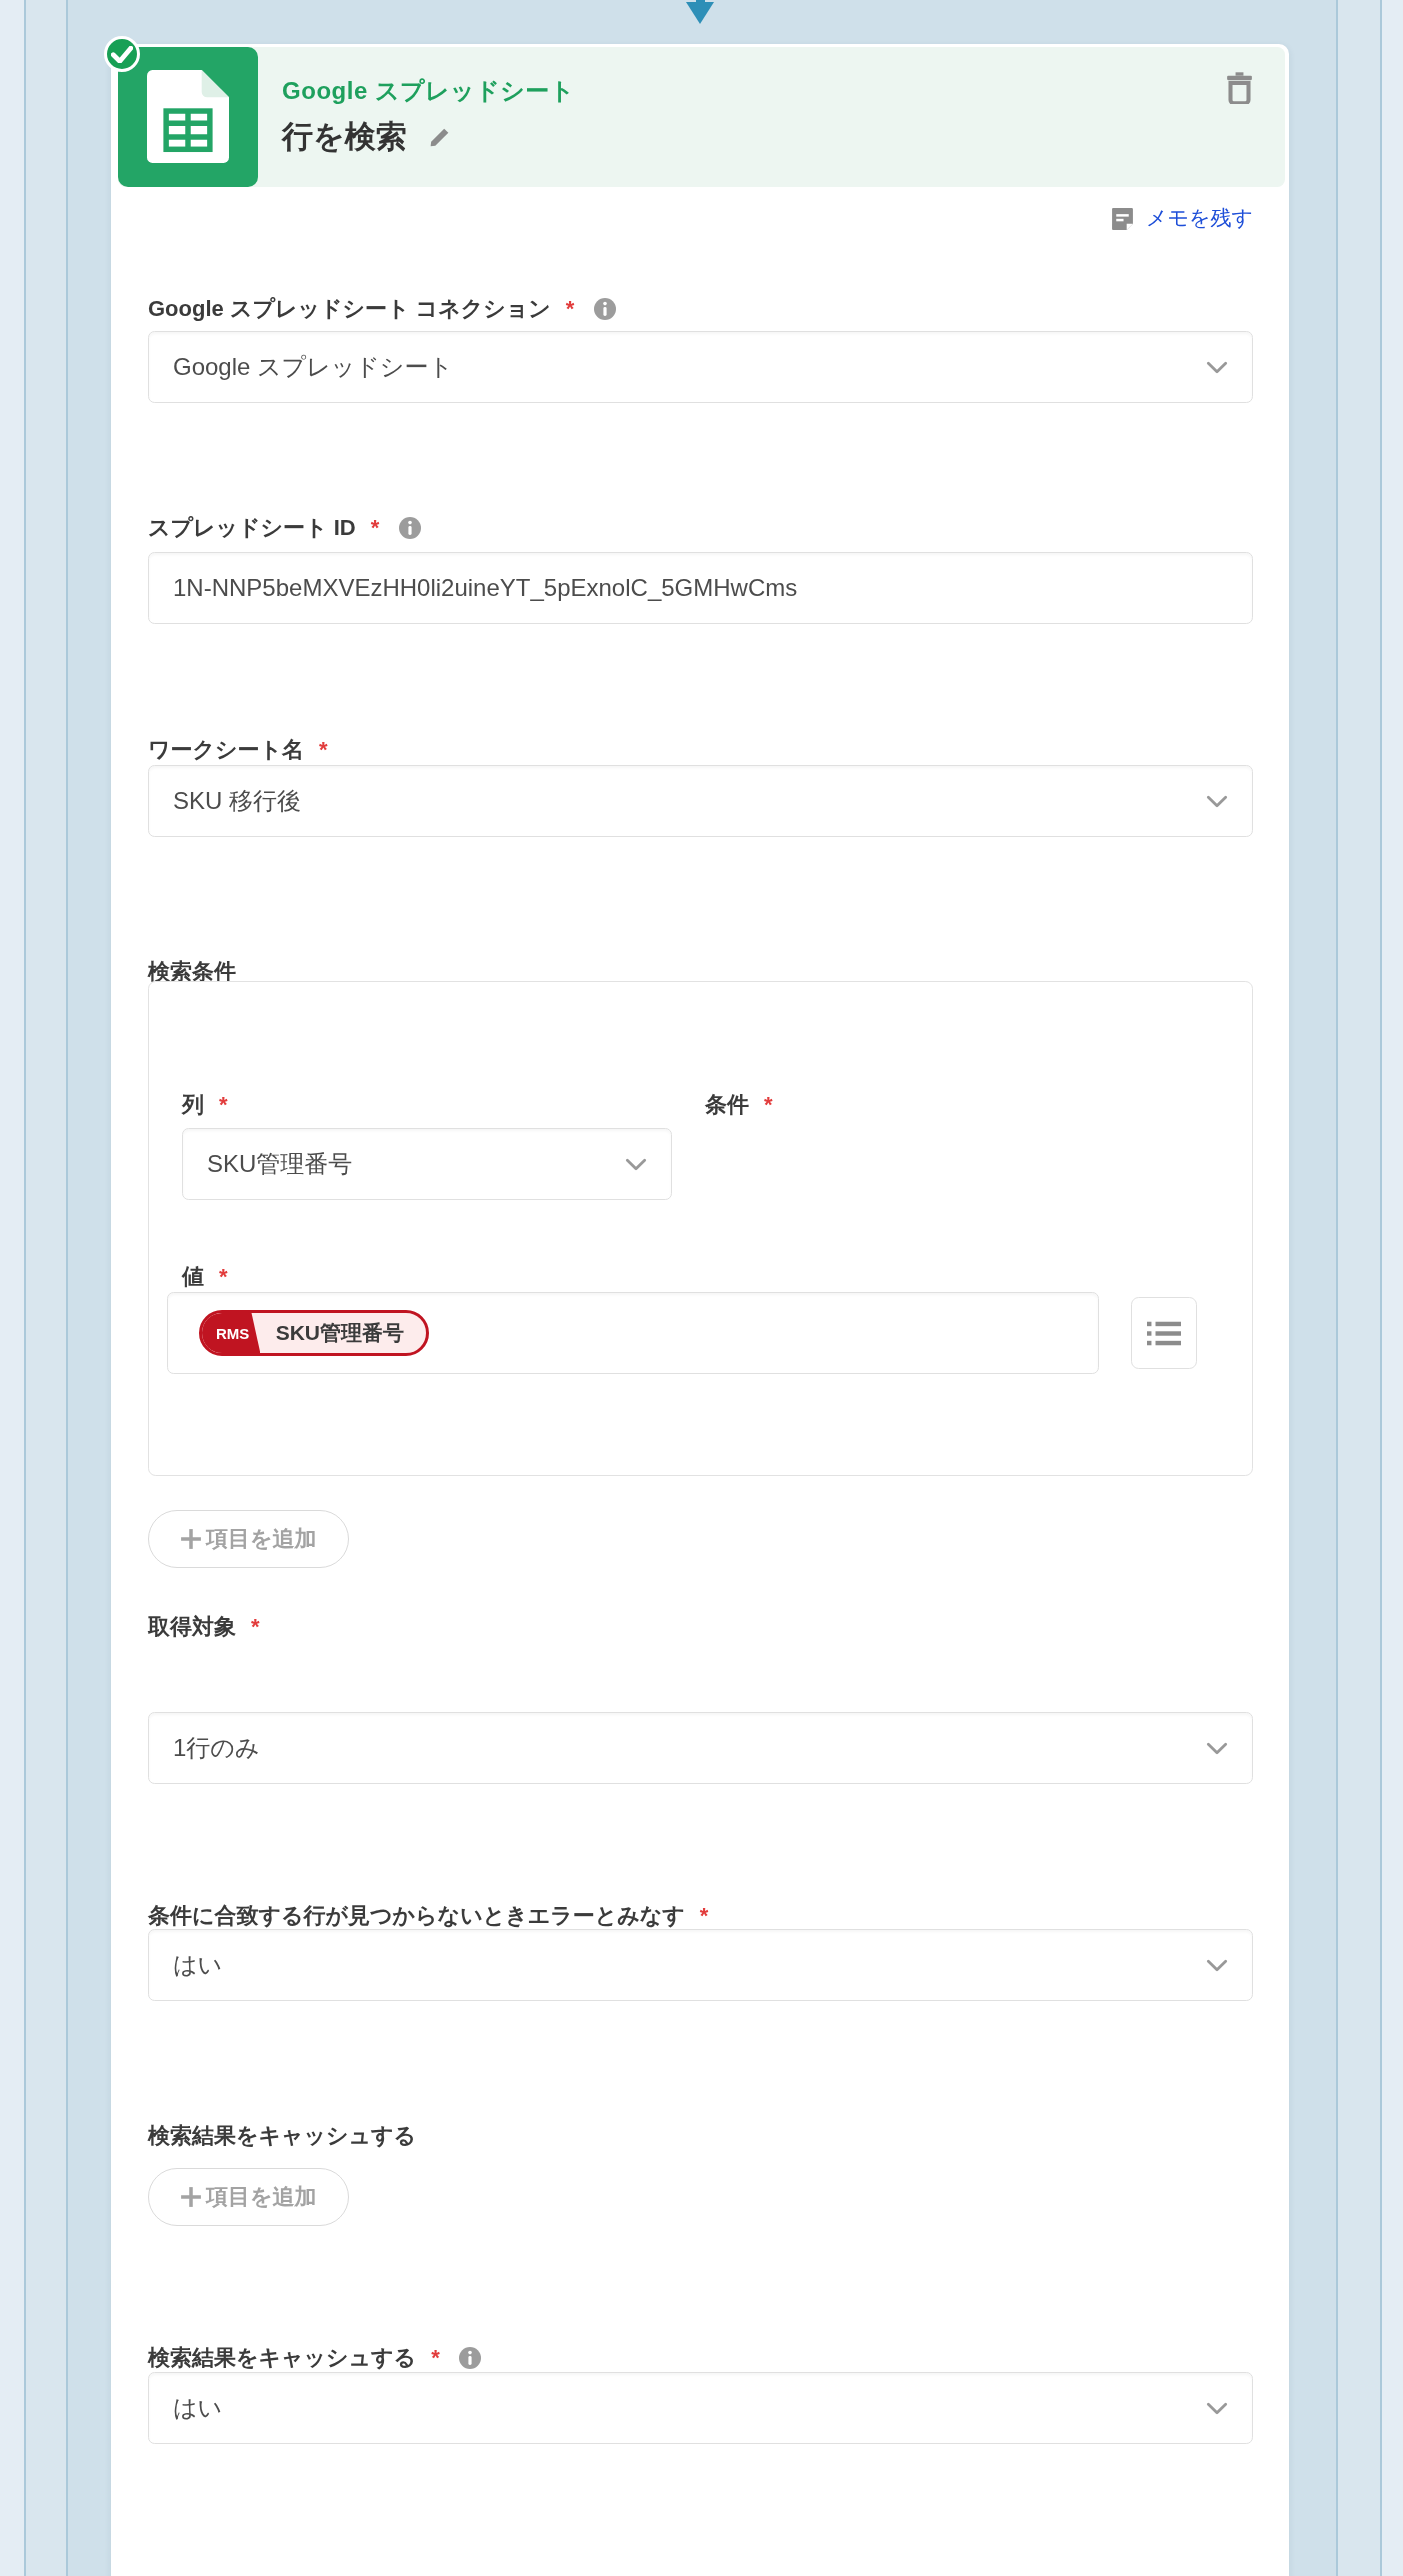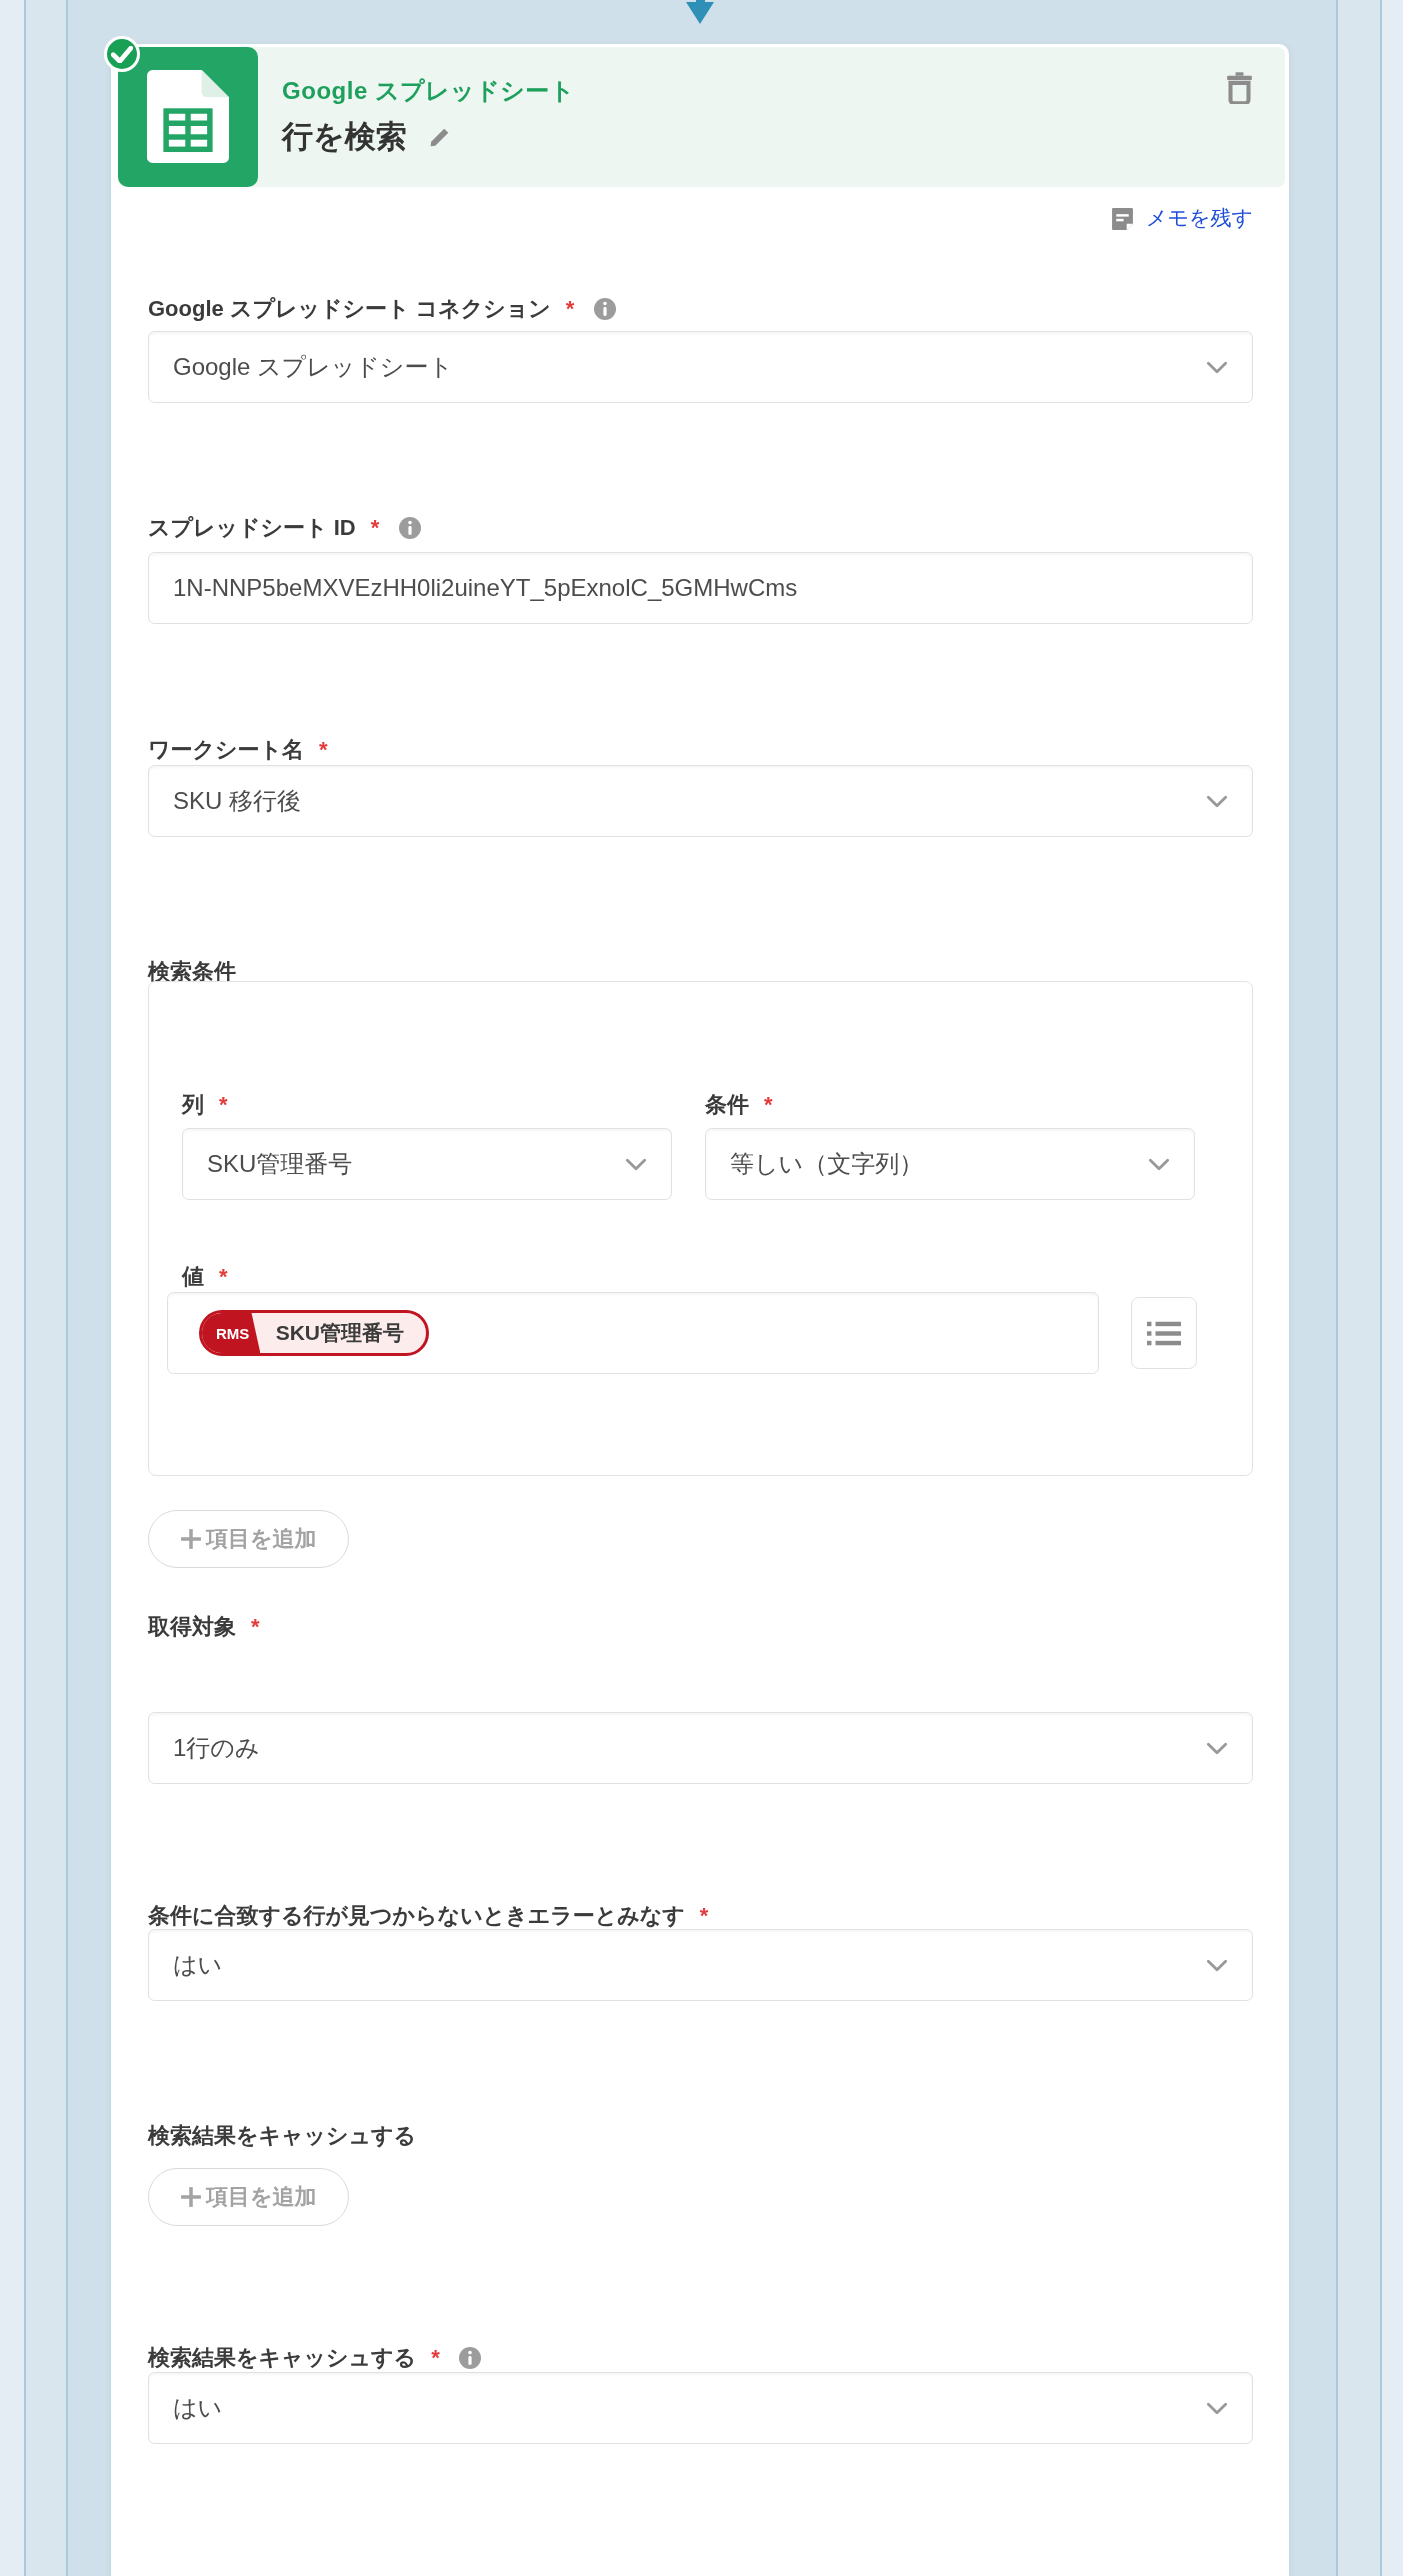--- a/index.html
+++ b/index.html
@@ -192,26 +192,20 @@
       <div class="flabel" style="top:110px;left:556px;">
         <span>条件</span>
           <span class="req">*</span>
       </div>
       <div class="select" style="top:146px;left:33px;width:490px;">
         <span class="val">SKU管理番号</span>
         <svg width="22" height="13" viewBox="0 0 20 12">
           <polyline points="2,2 10,10 18,2" fill="none" stroke="#999999" stroke-width="2.6" stroke-linecap="round" stroke-linejoin="round"></polyline>
         </svg>
       </div>
-      <div class="select" style="top:146px;left:556px;width:490px;">
-        <span class="val">等しい（文字列）</span>
-        <svg width="22" height="13" viewBox="0 0 20 12">
-          <polyline points="2,2 10,10 18,2" fill="none" stroke="#999999" stroke-width="2.6" stroke-linecap="round" stroke-linejoin="round"></polyline>
-        </svg>
-      </div>
       <div class="flabel" style="top:282px;left:33px;">
         <span>値</span>
           <span class="req">*</span>
       </div>
       <div class="pill-input" style="top:310px;left:18px;width:932px;">
         <div class="pill">
           <span class="pill-prefix">RMS</span>
           <span class="pill-text">SKU管理番号</span>
         </div>
       </div>

